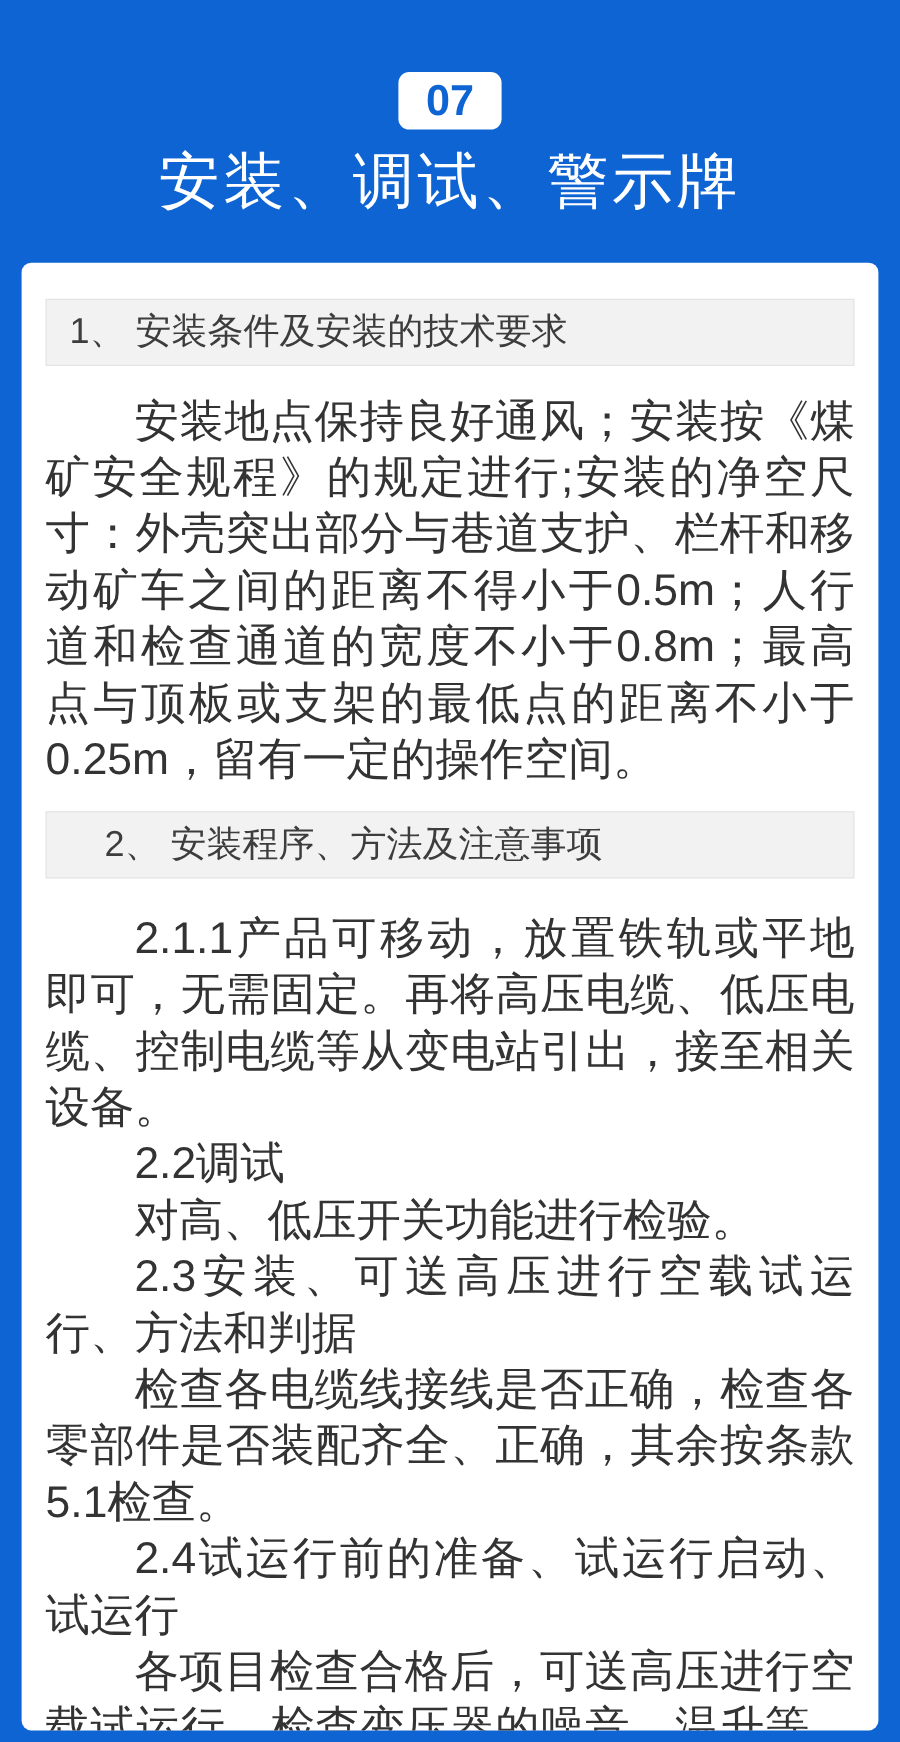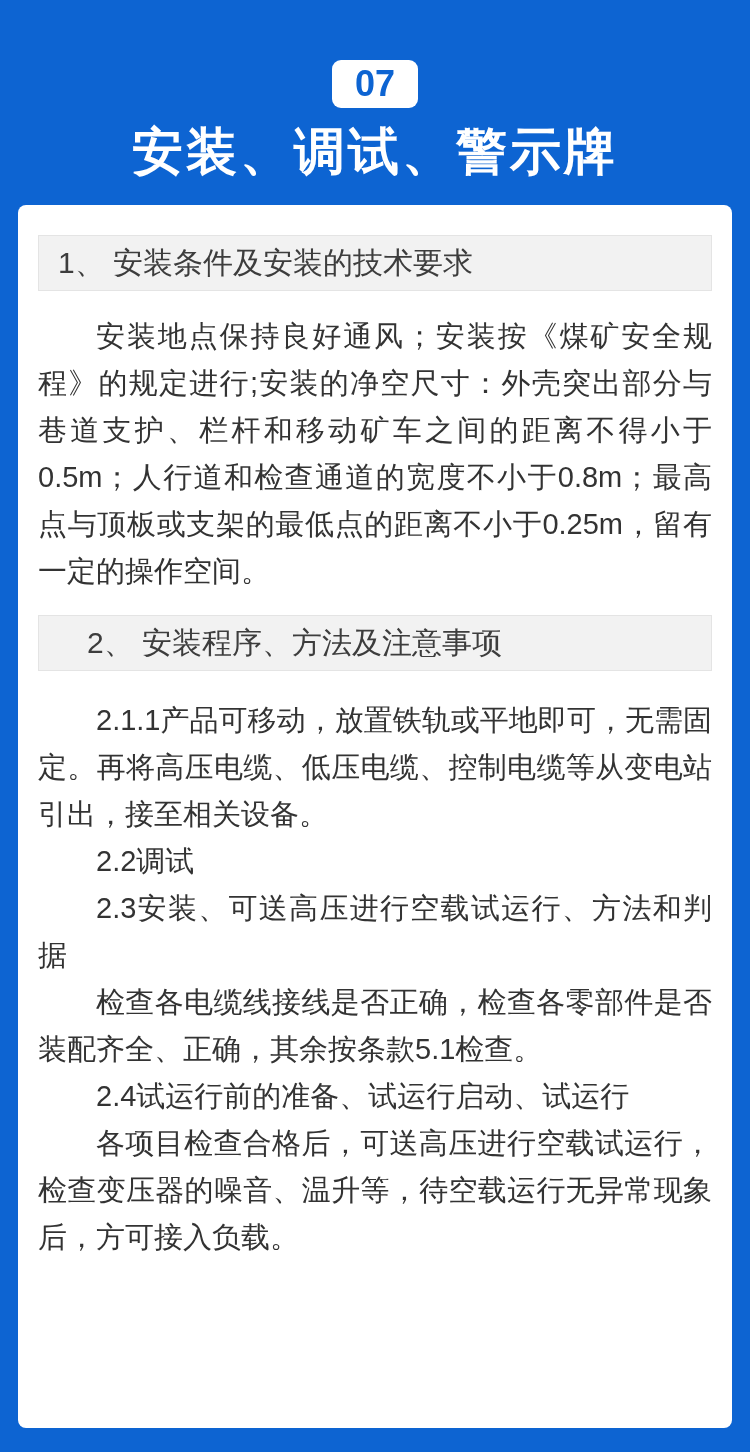--- a/index.html
+++ b/index.html
@@ -25,29 +25,29 @@
     font-weight: bold;
     display: flex;
     align-items: center;
     justify-content: center;
   }
   .page-title {
     margin-top: 16px;
     text-align: center;
     color: #ffffff;
     font-family: "Liberation Serif", "DejaVu Serif", serif;
-    font-weight: 700;
+    font-weight: 400;
     font-size: 51px;
     letter-spacing: 3px;
     line-height: 1.1;
   }
   .card {
     position: absolute;
     left: 18px;
-    top: 205px;
+    top: 219px;
     width: 714px;
     height: 1223px;
     box-sizing: border-box;
     background: #ffffff;
     border-radius: 8px;
     padding: 30px 20px 0 20px;
     overflow: hidden;
   }
   .section-heading {
     box-sizing: border-box;
@@ -67,21 +67,21 @@
     padding-left: 48px;
   }
   .para-group {
     margin-top: 22px;
   }
   .para-group.second {
     margin-top: 26px;
   }
   .para-group p {
     margin: 0;
-    font-size: 29px;
+    font-size: 37px;
     line-height: 47px;
     color: #333333;
     text-indent: 2em;
     text-align: justify;
   }
 </style>
 </head>
 <body>
 
 <div class="badge">
@@ -96,19 +96,20 @@
 
   <div class="para-group">
     <p>安装地点保持良好通风；安装按《煤矿安全规程》的规定进行;安装的净空尺寸：外壳突出部分与巷道支护、栏杆和移动矿车之间的距离不得小于0.5m；人行道和检查通道的宽度不小于0.8m；最高点与顶板或支架的最低点的距离不小于0.25m，留有一定的操作空间。</p>
   </div>
 
   <div class="section-heading second">2、 安装程序、方法及注意事项</div>
 
   <div class="para-group second">
     <p>2.1.1产品可移动，放置铁轨或平地即可，无需固定。再将高压电缆、低压电缆、控制电缆等从变电站引出，接至相关设备。</p>
     <p>2.2调试</p>
+    <p>对高、低压开关功能进行检验。</p>
     <p>2.3安装、可送高压进行空载试运行、方法和判据</p>
     <p>检查各电缆线接线是否正确，检查各零部件是否装配齐全、正确，其余按条款5.1检查。</p>
     <p>2.4试运行前的准备、试运行启动、试运行</p>
     <p>各项目检查合格后，可送高压进行空载试运行，检查变压器的噪音、温升等，待空载运行无异常现象后，方可接入负载。</p>
   </div>
 
 </div>
 
 </body></html>

